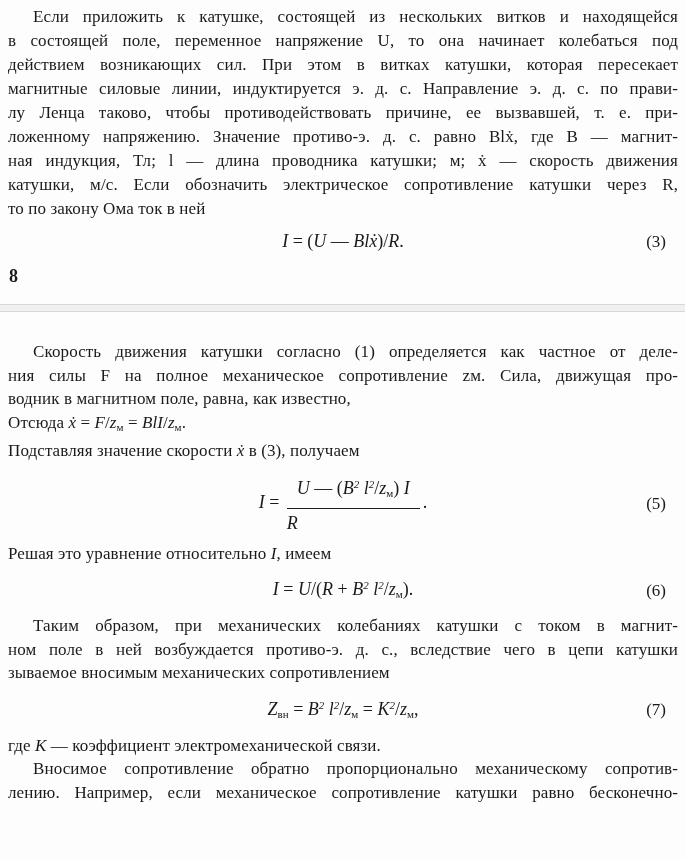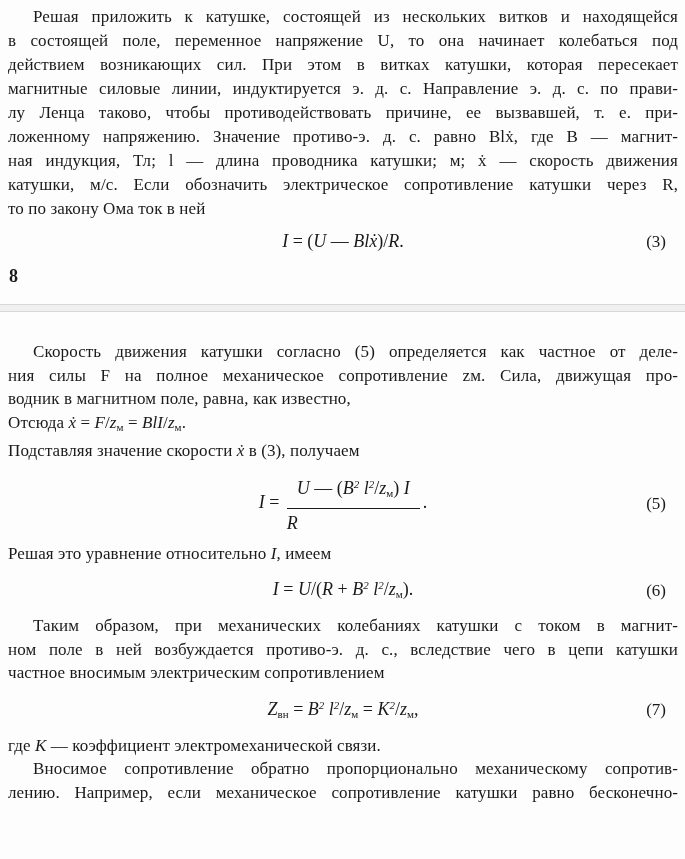--- a/index.html
+++ b/index.html
@@ -72,21 +72,21 @@
     border-top: 1px solid #d7d7d7;
     border-bottom: 1px solid #d7d7d7;
     margin-top: 17px;
   }
 </style>
 </head>
 <body>
 
 <section class="pg pg1">
   <div class="para">
-    <div class="ln jl ind">Решая приложить к катушке, состоящей из нескольких витков и находящейся</div>
+    <div class="ln jl ind">Если приложить к катушке, состоящей из нескольких витков и находящейся</div>
     <div class="ln jl">в состоящей поле, переменное напряжение U, то она начинает колебаться под</div>
     <div class="ln jl">действием возникающих сил. При этом в витках катушки, которая  пересекает</div>
     <div class="ln jl">магнитные силовые линии, индуктируется э. д. с. Направление э. д. с. по прави-</div>
     <div class="ln jl">лу Ленца таково, чтобы противодействовать причине, ее вызвавшей, т. е. при-</div>
     <div class="ln jl">ложенному напряжению. Значение противо-э. д. с. равно Blẋ, где B — магнит-</div>
     <div class="ln jl">ная индукция, Тл; l — длина проводника катушки; м; ẋ — скорость движения</div>
     <div class="ln jl">катушки, м/с. Если обозначить электрическое сопротивление катушки через R,</div>
     <div class="ln">то по закону Ома ток в ней</div>
   </div>
 
@@ -95,21 +95,21 @@
     <span class="fnum">(3)</span>
   </div>
 
   <div class="pagenum">8</div>
 </section>
 
 <div class="divider"></div>
 
 <section class="pg pg2">
   <div class="para">
-    <div class="ln jl ind">Скорость движения катушки согласно (5) определяется как частное от деле-</div>
+    <div class="ln jl ind">Скорость движения катушки согласно (1) определяется как частное от деле-</div>
     <div class="ln jl">ния силы F на полное механическое сопротивление zм. Сила, движущая про-</div>
     <div class="ln">водник в магнитном поле, равна, как известно,</div>
   </div>
 
 
   <div class="ln"><span class="tk-r">Отсюда </span><span class="tk-i">ẋ</span><span class="tk-r"> = </span><span class="tk-i">F</span><span class="tk-r">/</span><span class="tk-i">z</span><span class="tk-sub">м</span><span class="tk-r"> = </span><span class="tk-i">BlI</span><span class="tk-r">/</span><span class="tk-i">z</span><span class="tk-sub">м</span><span class="tk-r">.</span></div>
   <div class="ln"><span class="tk-r">Подставляя значение скорости </span><span class="tk-i">ẋ</span><span class="tk-r"> в (3), получаем</span></div>
 
   <div class="frow f5row">
     <span class="fbody"><span><span class="tk-i">I</span><span class="tk-r"> = </span></span><span class="frac"><span class="num"><span class="tk-i">U</span><span class="tk-r"> — (</span><span class="tk-i">B</span><span class="tk-sup">2</span><span class="tk-r"> </span><span class="tk-i">l</span><span class="tk-sup">2</span><span class="tk-r">/</span><span class="tk-i">z</span><span class="tk-sub">м</span><span class="tk-r">) </span><span class="tk-i">I</span></span><span class="den"><span class="tk-i">R</span></span></span><span><span class="tk-r">.</span></span></span>
@@ -119,21 +119,21 @@
   <div class="ln"><span class="tk-r">Решая это уравнение относительно </span><span class="tk-i">I</span><span class="tk-r">, имеем</span></div>
 
   <div class="frow">
     <span class="fbody"><span class="tk-i">I</span><span class="tk-r"> = </span><span class="tk-i">U</span><span class="tk-r">/(</span><span class="tk-i">R</span><span class="tk-r"> + </span><span class="tk-i">B</span><span class="tk-sup">2</span><span class="tk-r"> </span><span class="tk-i">l</span><span class="tk-sup">2</span><span class="tk-r">/</span><span class="tk-i">z</span><span class="tk-sub">м</span><span class="tk-r">).</span></span>
     <span class="fnum">(6)</span>
   </div>
 
   <div class="para">
     <div class="ln jl ind">Таким образом, при механических колебаниях катушки с током в магнит-</div>
     <div class="ln jl">ном поле в ней возбуждается противо-э. д. с., вследствие чего в цепи катушки</div>
-    <div class="ln">частное вносимым электрическим сопротивлением</div>
+    <div class="ln">зываемое вносимым механических сопротивлением</div>
   </div>
 
   <div class="frow">
     <span class="fbody"><span class="tk-i">Z</span><span class="tk-sub">вн</span><span class="tk-r"> = </span><span class="tk-i">B</span><span class="tk-sup">2</span><span class="tk-r"> </span><span class="tk-i">l</span><span class="tk-sup">2</span><span class="tk-r">/</span><span class="tk-i">z</span><span class="tk-sub">м</span><span class="tk-r"> = </span><span class="tk-i">K</span><span class="tk-sup">2</span><span class="tk-r">/</span><span class="tk-i">z</span><span class="tk-sub">м</span><span class="tk-r">,</span></span>
     <span class="fnum">(7)</span>
   </div>
 
   <div class="ln"><span class="tk-r">где </span><span class="tk-i">K</span><span class="tk-r"> — коэффициент электромеханической связи.</span></div>
 
   <div class="para">

